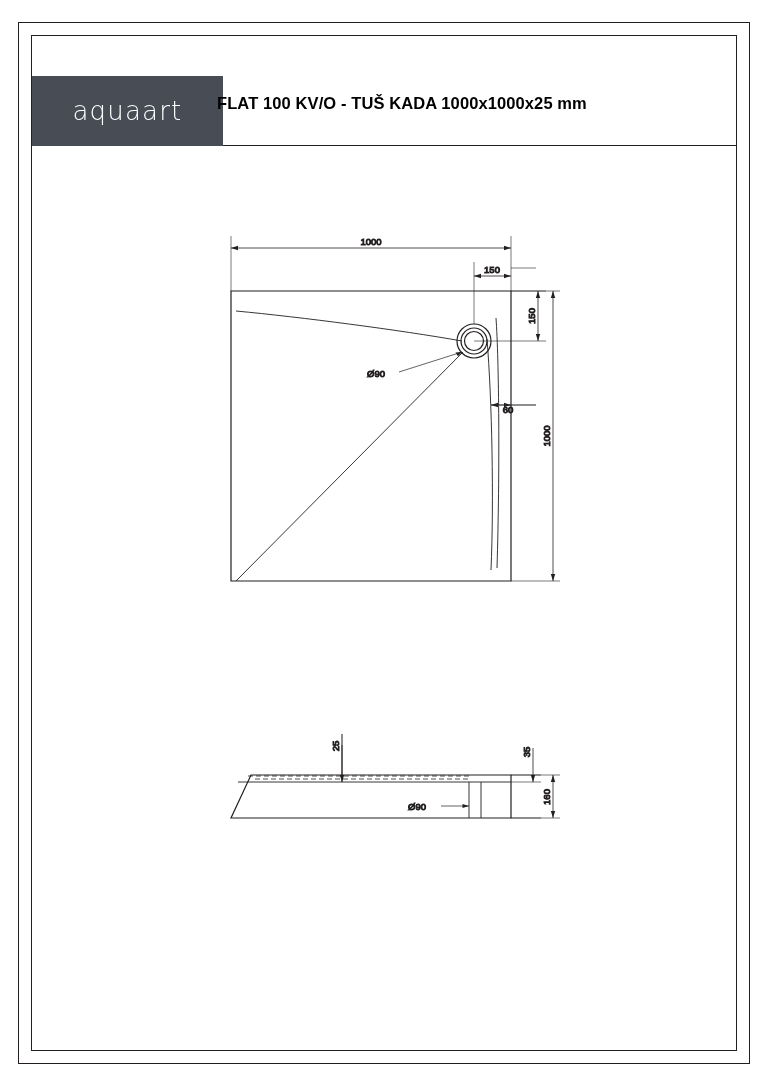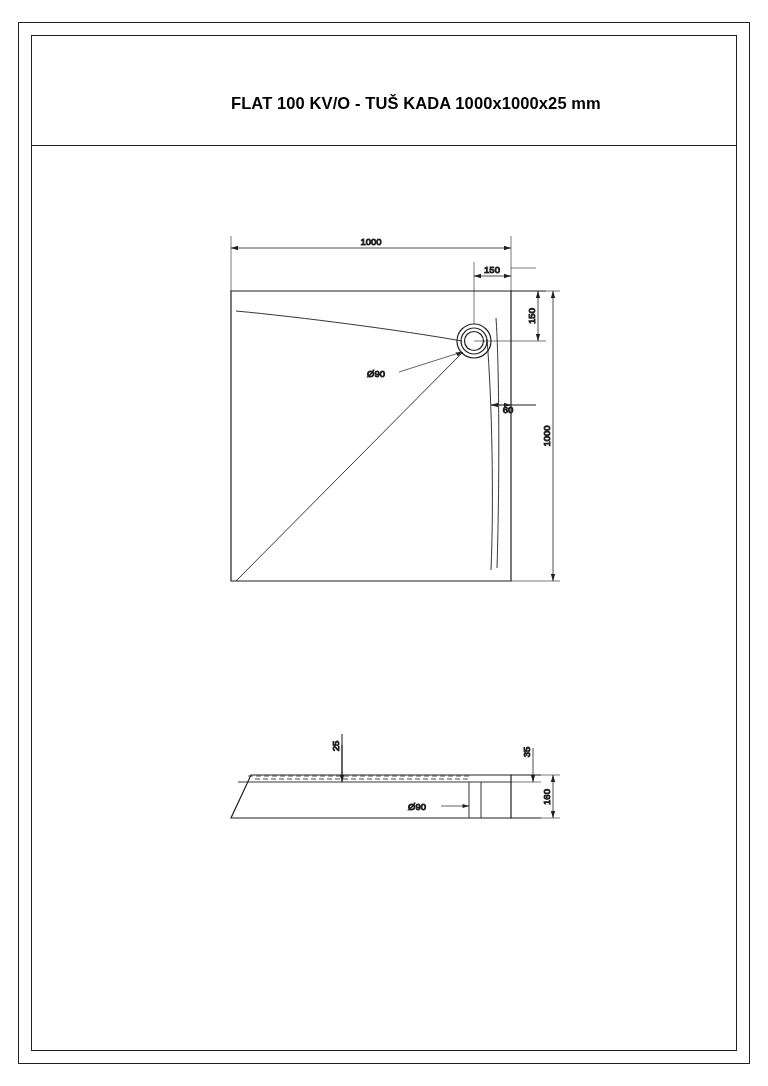--- a/index.html
+++ b/index.html
@@ -63,21 +63,21 @@
   }
   .logo-text {
     font-family: "DejaVu Sans", sans-serif;
     font-size: 26px;
     letter-spacing: 1.2px;
     color: #ffffff;
     font-weight: 300;
   }
   .title-text {
     position: absolute;
-    left: 231px;
+    left: 217px;
     top: 94px;
     font-size: 16.5px;
     font-weight: bold;
     letter-spacing: 0.1px;
     color: #000000;
     white-space: nowrap;
   }
   .drawing-svg {
     position: absolute;
     left: 0;
@@ -91,20 +91,23 @@
 </style>
 </head>
 <body>
 
 <div class="page">
 
   <div class="frame-outer"></div>
   <div class="frame-inner"></div>
 
   <div class="title-block"></div>
+  <div class="logo-box">
+    <span class="logo-text">aquaart</span>
+  </div>
   <div class="title-text">FLAT 100 KV/O - TUŠ KADA 1000x1000x25 mm</div>
 
   <svg class="drawing-svg" width="768" height="1086" viewBox="0 0 768 1086">
     <g stroke="#231f20" fill="none" stroke-width="1">
 
       <g stroke-width="1.2">
         <path d="M231,291 L511,291 L511,581 L231,581 Z"></path>
       </g>
 
       <g stroke-width="0.9">

